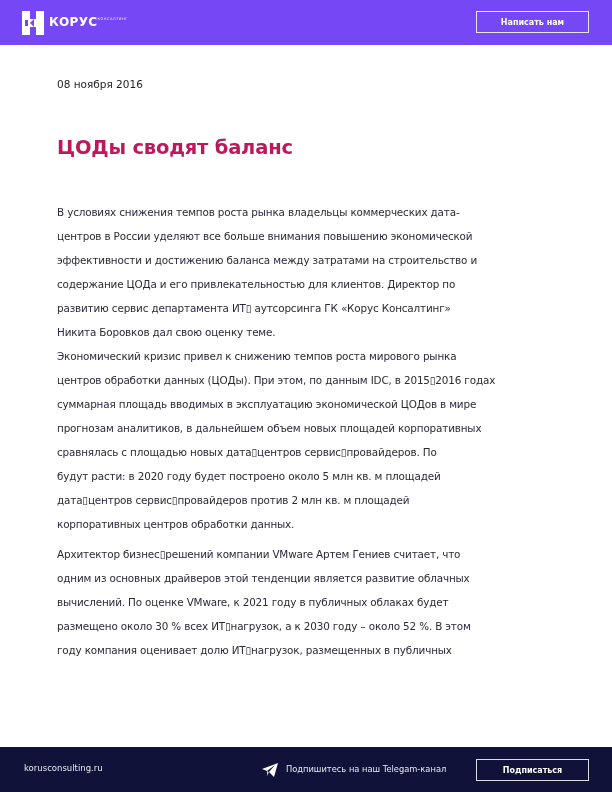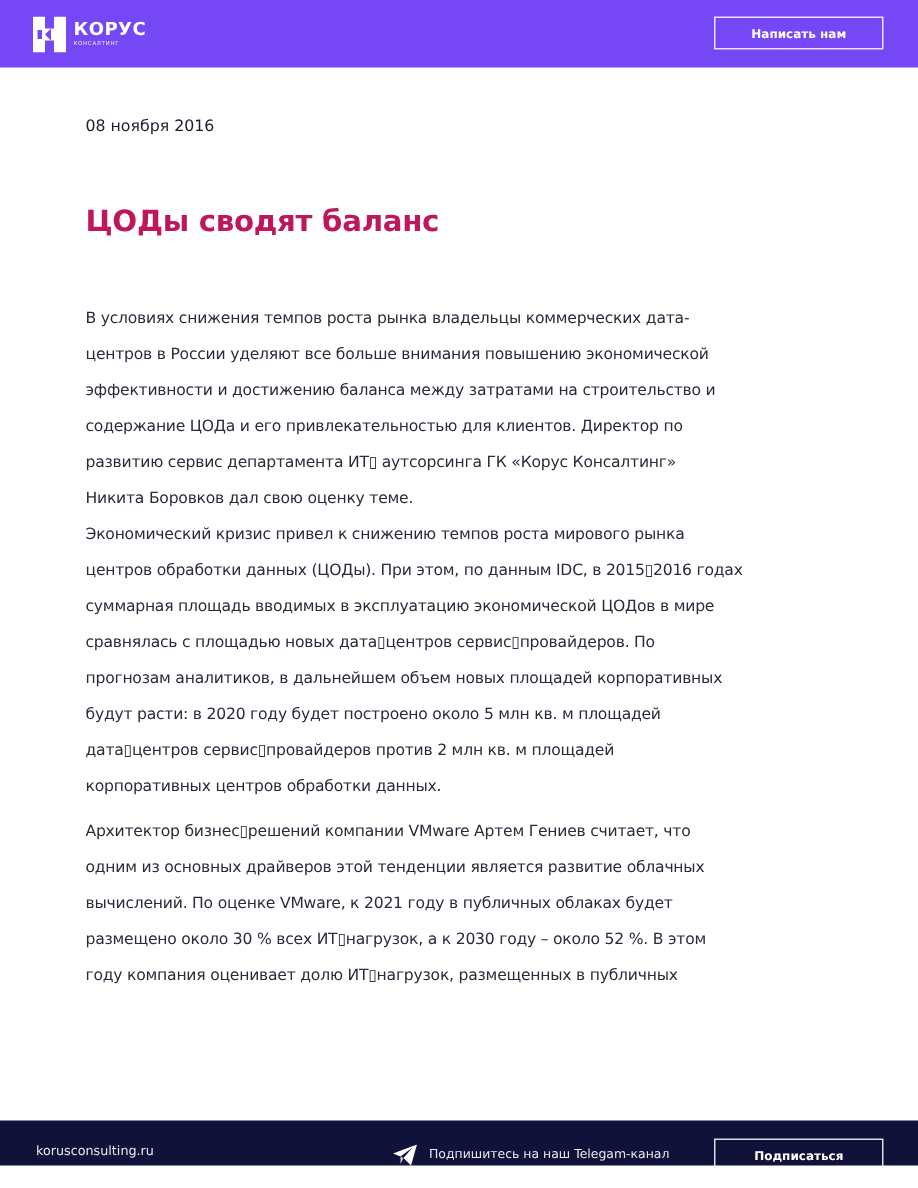--- a/index.html
+++ b/index.html
@@ -5,21 +5,21 @@
   * { box-sizing: border-box; margin: 0; padding: 0; }
   html, body { width: 612px; height: 792px; background: #ffffff; overflow: hidden; }
   body { position: relative; font-family: "DejaVu Sans", sans-serif; color: #1c1c2e; }
 
   .header {
     position: absolute; left: 0; top: 0; width: 612px; height: 45px;
     background: #7647f5;
   }
   .logo { position: absolute; left: 22px; top: 10px; height: 25px; display: flex; align-items: center; }
   .logo-mark { width: 22px; height: 24px; display: block; }
-  .logo-text { margin-left: 5px; display: flex; flex-direction: column; color: #fff; }
+  .logo-text { margin-left: 5px; display: flex; color: #fff; }
   .logo-name { font-family: "DejaVu Sans", sans-serif; font-weight: bold; font-size: 12px; letter-spacing: 0.3px; line-height: 13px; }
   .logo-sub { font-size: 3.6px; letter-spacing: 0.5px; line-height: 6px; opacity: 0.9; }
 
   .write-btn {
     position: absolute; left: 476px; top: 11px; width: 113px; height: 22px;
     border: 1px solid rgba(255,255,255,0.85); background: transparent;
     color: #fff; font-family: "DejaVu Sans", sans-serif; font-weight: bold; font-size: 8px;
     display: flex; align-items: center; justify-content: center; cursor: pointer;
   }
 
@@ -33,21 +33,21 @@
   }
 
   .article { position: absolute; left: 57px; top: 200px; width: 510px; }
   .line {
     display: block; height: 24px; line-height: 24px; font-size: 10.4px; color: #2a2a3a;
     white-space: nowrap; font-family: "DejaVu Sans", sans-serif; letter-spacing: -0.15px;
   }
   .para-gap { height: 6px; }
 
   .footer {
-    position: absolute; left: 0; top: 747px; width: 612px; height: 30px; background: #10123a;
+    position: absolute; left: 0; top: 747px; width: 612px; height: 45px; background: #10123a;
   }
   .site-link {
     position: absolute; left: 24px; top: 16px; font-size: 8.5px; color: #e8e8f2; text-decoration: none;
     font-family: "DejaVu Sans", sans-serif;
   }
   .tg-icon { position: absolute; left: 262px; top: 16px; width: 16px; height: 14px; display: block; }
   .tg-text {
     position: absolute; left: 286px; top: 17px; font-size: 8.3px; color: #e8e8f2;
     font-family: "DejaVu Sans", sans-serif;
   }
@@ -87,22 +87,22 @@
     <span class="line">центров в России уделяют все больше внимания повышению экономической</span>
     <span class="line">эффективности и достижению баланса между затратами на строительство и</span>
     <span class="line">содержание ЦОДа и его привлекательностью для клиентов. Директор по</span>
     <span class="line">развитию сервис департамента ИТ▯ аутсорсинга ГК «Корус Консалтинг»</span>
     <span class="line">Никита Боровков дал свою оценку теме.</span>
   </p>
   <p>
     <span class="line">Экономический  кризис привел к снижению темпов роста мирового рынка</span>
     <span class="line">центров обработки данных (ЦОДы). При этом, по данным IDC, в 2015▯2016 годах</span>
     <span class="line">суммарная площадь вводимых в эксплуатацию экономической ЦОДов в мире</span>
+    <span class="line">прогнозам аналитиков, в дальнейшем объем новых площадей корпоративных</span>
     <span class="line">сравнялась с площадью новых дата▯центров сервис▯провайдеров. По</span>
-    <span class="line">прогнозам аналитиков, в дальнейшем объем новых площадей корпоративных</span>
     <span class="line">будут расти: в 2020 году будет построено около 5 млн кв. м площадей</span>
     <span class="line">дата▯центров сервис▯провайдеров против 2 млн кв. м площадей</span>
     <span class="line">корпоративных центров обработки данных.</span>
   </p>
   <div class="para-gap"></div>
   <p>
     <span class="line">Архитектор бизнес▯решений компании VMware Артем Гениев считает, что</span>
     <span class="line">одним из основных драйверов этой тенденции является развитие облачных</span>
     <span class="line">вычислений. По оценке VMware, к 2021 году в публичных облаках будет</span>
     <span class="line">размещено около 30 % всех ИТ▯нагрузок, а к 2030 году –  около 52 %. В этом</span>

